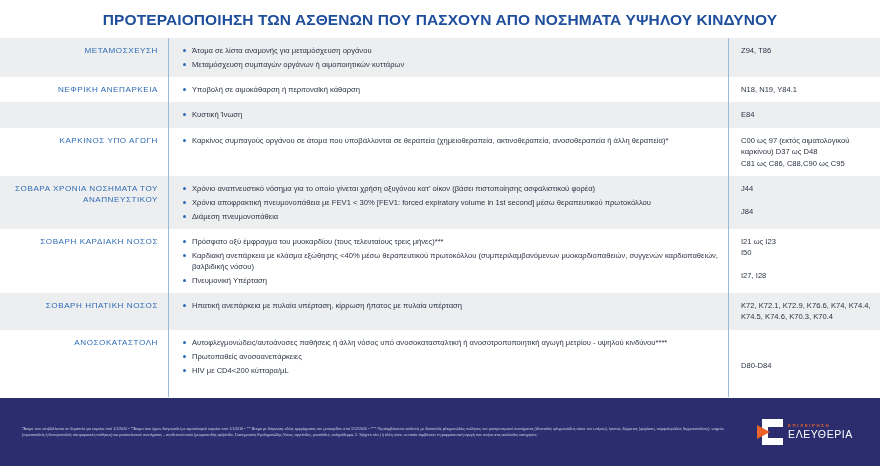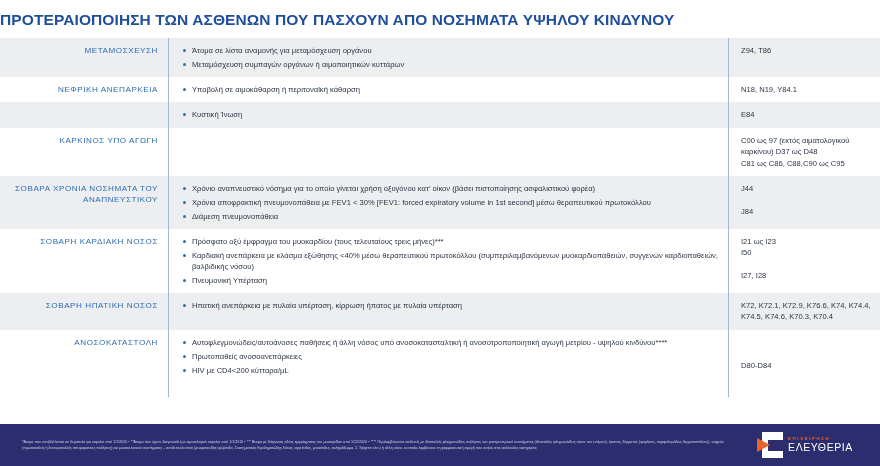--- a/index.html
+++ b/index.html
@@ -10,20 +10,21 @@
   }
   body {
     width: 880px; height: 466px;
     font-family: "Liberation Sans", "DejaVu Sans", sans-serif;
     overflow: hidden;
     position: relative;
   }
 
   
   .page-title {
+    text-align: center;
     color: #1f4e9c;
     font-size: 15.5px;
     font-weight: 700;
     letter-spacing: 0.1px;
     padding: 11px 0 9px 0;
     white-space: nowrap;
   }
 
   
   .table {
@@ -79,21 +80,21 @@
     border-radius: 50%;
     background: #2d6bb5;
   }
 
   .spacer-row { height: 7px; }
 
   
   .footer {
     position: absolute;
     left: 0; bottom: 0;
-    width: 880px; height: 42px;
+    width: 880px; height: 68px;
     background: #2b2d6e;
     display: flex;
     align-items: center;
   }
   .footnotes {
     flex: 1 1 auto;
     color: #cfd2e6;
     font-size: 3.6px;
     line-height: 1.75;
     padding: 0 6px 0 22px;
@@ -183,20 +184,21 @@
           <ul class="bullets">
             <li>Κυστική Ίνωση</li>
           </ul>
         </div>
         <div class="cell-code">E84</div>
       </div>
       <div class="trow plain">
         <div class="cell-cat">ΚΑΡΚΙΝΟΣ ΥΠΟ ΑΓΩΓΗ</div>
         <div class="cell-desc">
           <ul class="bullets">
+            <li>Καρκίνος συμπαγούς οργάνου σε άτομα που υποβάλλονται σε θεραπεία (χημειοθεραπεία, ακτινοθεραπεία, ανοσοθεραπεία ή άλλη θεραπεία)*</li>
           </ul>
         </div>
         <div class="cell-code">C00 ως 97 (εκτός αιματολογικού καρκίνου) D37 ως D48
 C81 ως C86, C88,C90 ως C95</div>
       </div>
       <div class="trow shaded">
         <div class="cell-cat">ΣΟΒΑΡΑ ΧΡΟΝΙΑ ΝΟΣΗΜΑΤΑ ΤΟΥ ΑΝΑΠΝΕΥΣΤΙΚΟΥ</div>
         <div class="cell-desc">
           <ul class="bullets">
             <li>Χρόνιο αναπνευστικό νόσημα για το οποίο γίνεται χρήση οξυγόνου κατ’ οίκον (βάσει πιστοποίησης ασφαλιστικού φορέα)</li>

